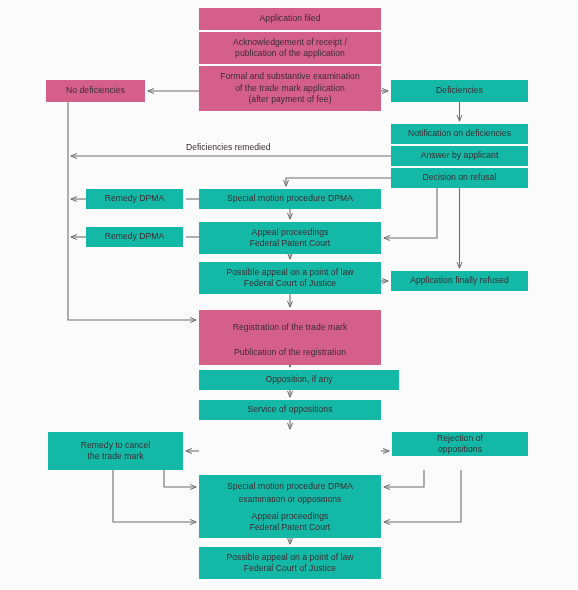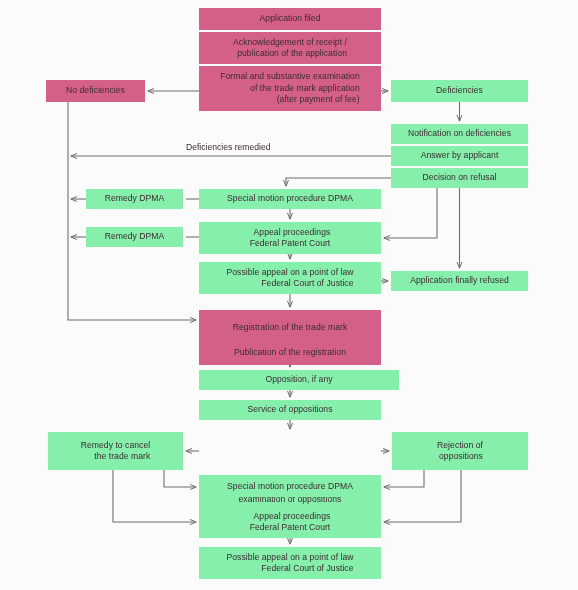--- a/index.html
+++ b/index.html
@@ -6,31 +6,31 @@
   body{
     width:578px;height:590px;
     font-family:"Liberation Sans","DejaVu Sans",sans-serif;
     overflow:hidden;
   }
   #chart{position:relative;width:578px;height:590px;background:#fbfbfb;}
   svg#wires{position:absolute;left:0;top:0;width:578px;height:590px;}
   .node{
     position:absolute;
     display:flex;align-items:center;justify-content:center;
-    text-align:right;
+    text-align:center;
     font-size:8.6px;
     line-height:11.5px;
     color:#3b2b30;
     letter-spacing:.005em;
     box-sizing:border-box;
     padding:1px 3px;
     white-space:pre-line;
   }
   .dark{background:#d4608a;}
-  .light{background:#86efac;}
+  .light{background:#14b8a6;}
   .edge-label{
     position:absolute;
     font-size:8.6px;
     color:#3b2b30;
     white-space:nowrap;
   }
 </style>
 </head>
 <body>
 
@@ -121,21 +121,21 @@
 Federal Court of Justice</div>
       <div class="node light" style="left: 391px; top: 271px; width: 137px; height: 20px;">Application finally refused</div>
       <div class="node dark" style="left: 199px; top: 310px; width: 182px; height: 36px;">Registration of the trade mark</div>
       <div class="node dark" style="left: 199px; top: 340px; width: 182px; height: 25px;">Publication of the registration</div>
       <div class="node light" style="left: 199px; top: 370px; width: 200px; height: 20px;">Opposition, if any</div>
       <div class="node light" style="left: 199px; top: 400px; width: 182px; height: 20px;">Service of oppositions</div>
       <div class="node light" style="left: 199px; top: 432px; width: 182px; height: 38px; margin-top: 43px;">Formal and substantive
 examination of oppositions</div>
       <div class="node light" style="left: 48px; top: 432px; width: 135px; height: 38px;">Remedy to cancel
 the trade mark</div>
-      <div class="node light" style="left: 392px; top: 432px; width: 136px; height: 38px;">Rejection of
+      <div class="node light" style="left: 392px; top: 432px; width: 136px; height: 24px;">Rejection of
 oppositions</div>
       <div class="node light" style="left: 199px; top: 477px; width: 182px; height: 20px;">Special motion procedure DPMA</div>
       <div class="node light" style="left: 199px; top: 506px; width: 182px; height: 32px;">Appeal proceedings
 Federal Patent Court</div>
       <div class="node light" style="left: 199px; top: 547px; width: 182px; height: 32px;">Possible appeal on a point of law
 Federal Court of Justice</div>
     </div>
   <div id="labels">
       <div class="edge-label" style="left: 186px; top: 142px;">Deficiencies remedied</div>
     </div>

